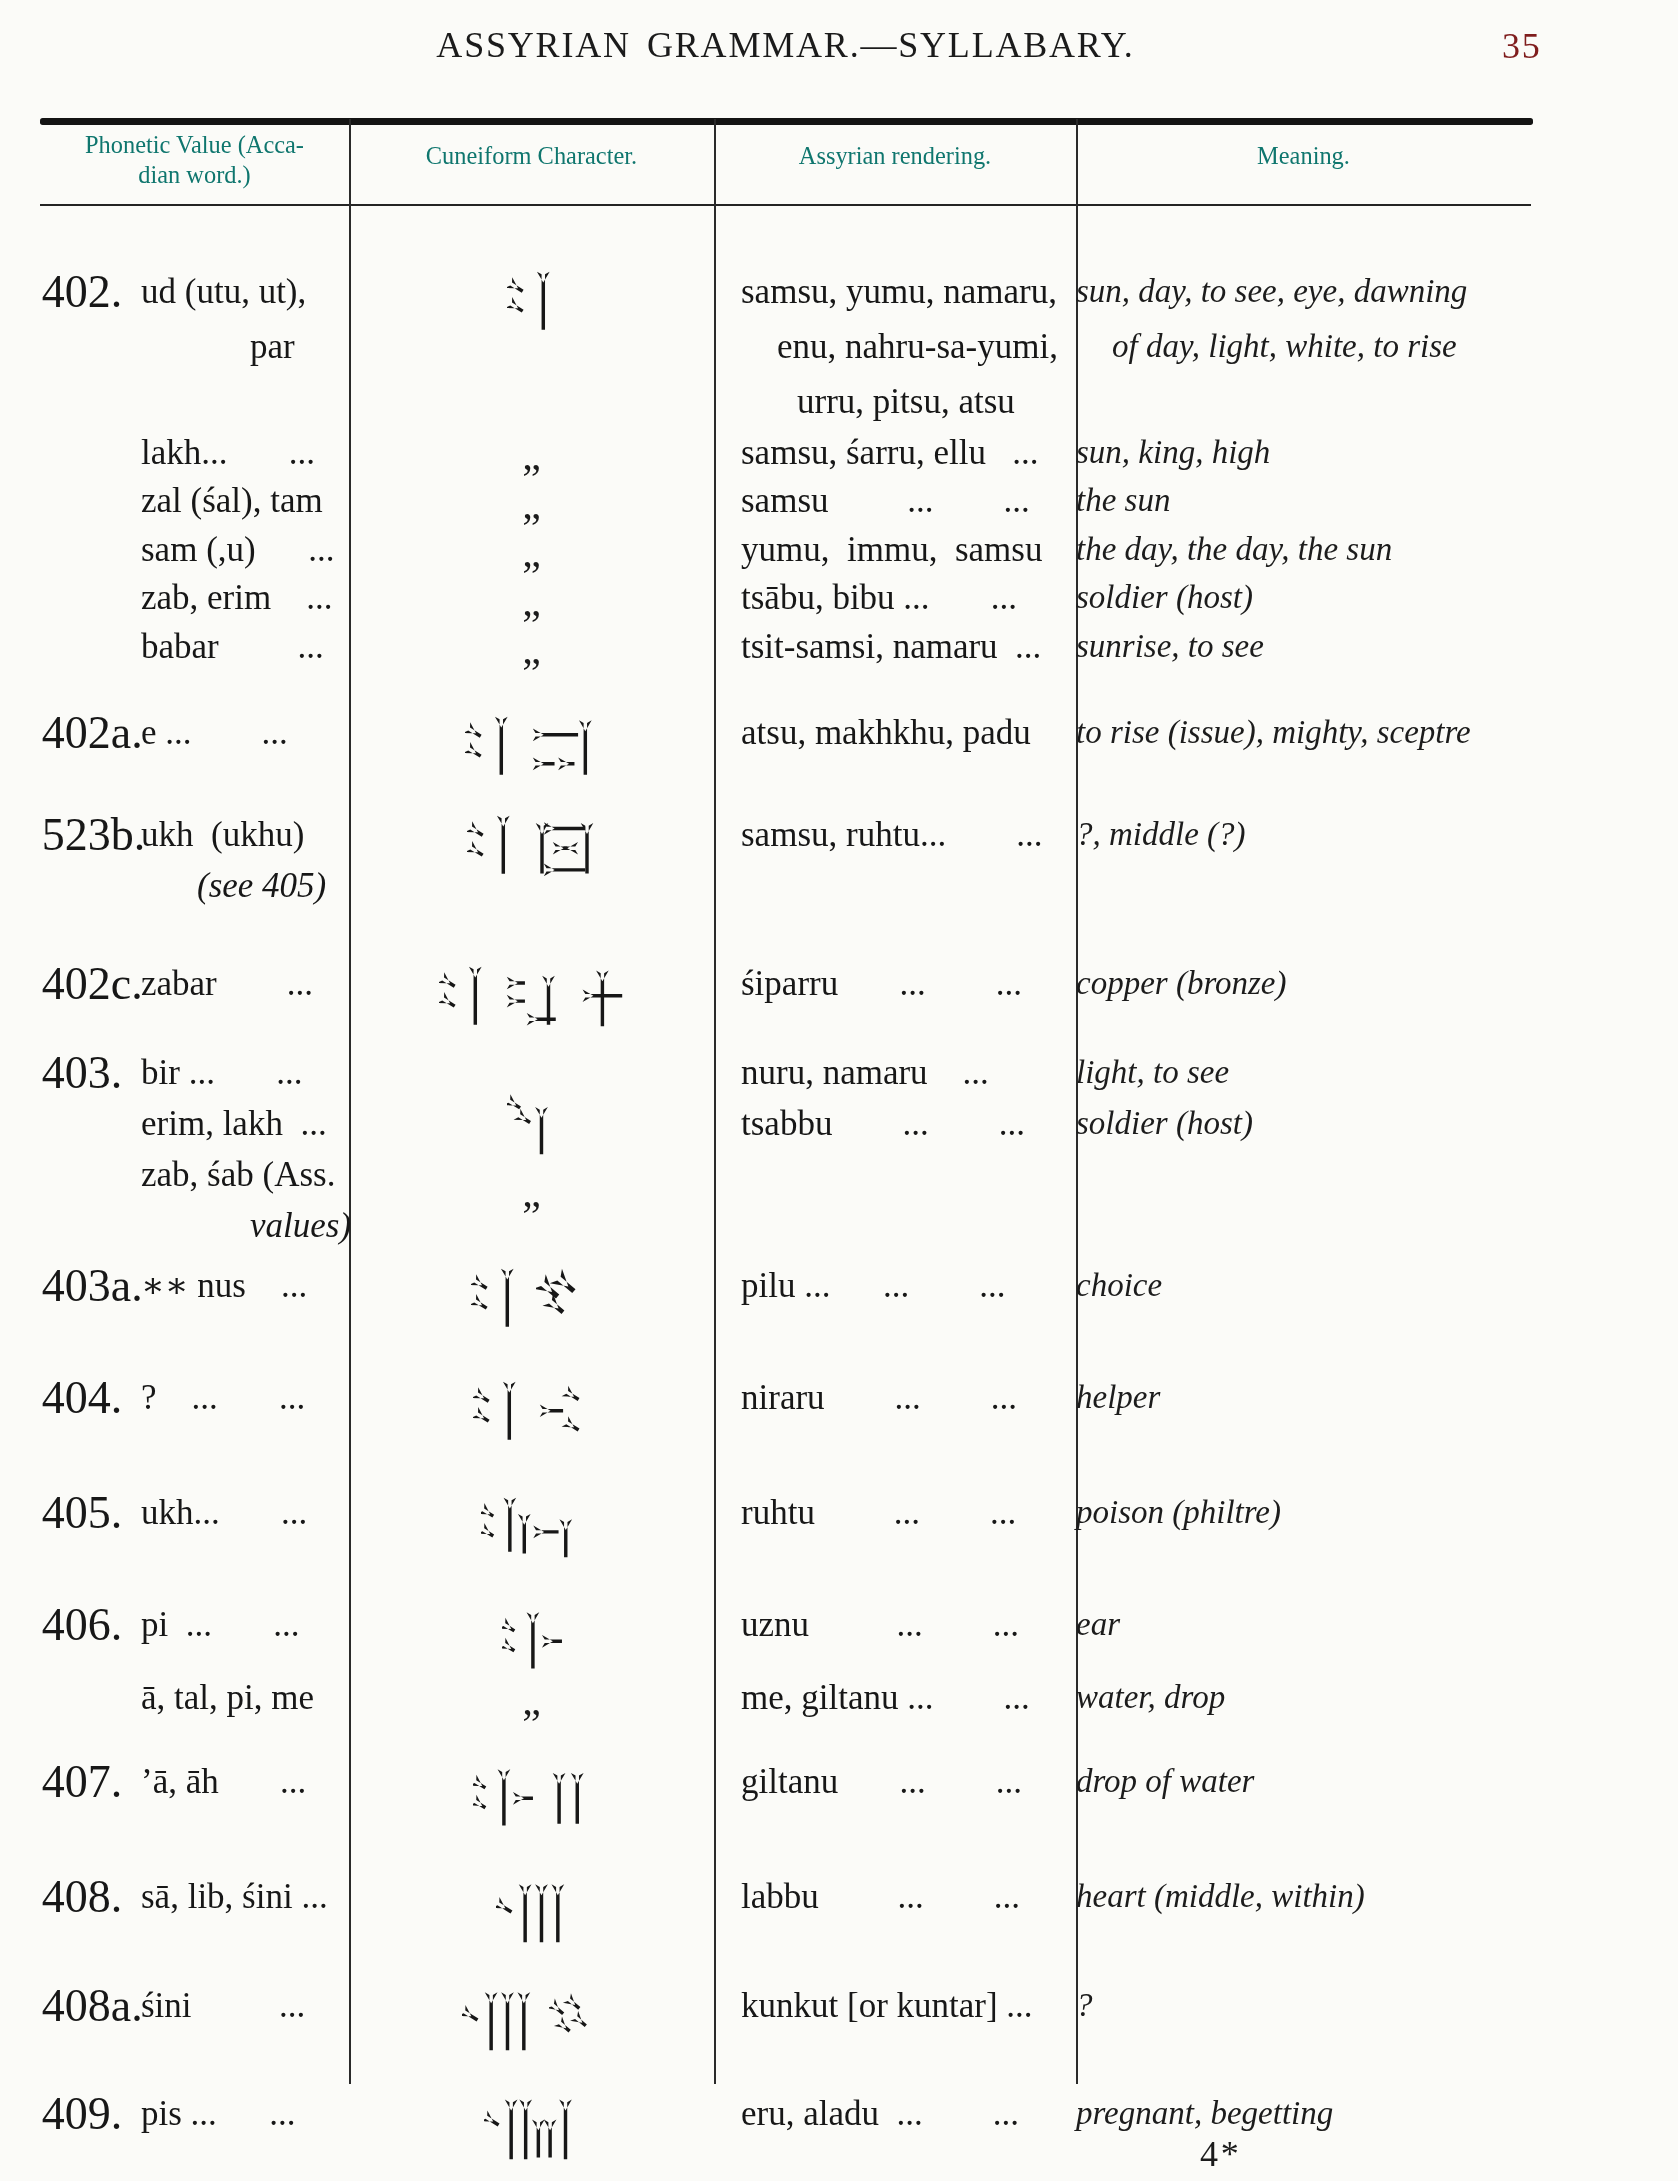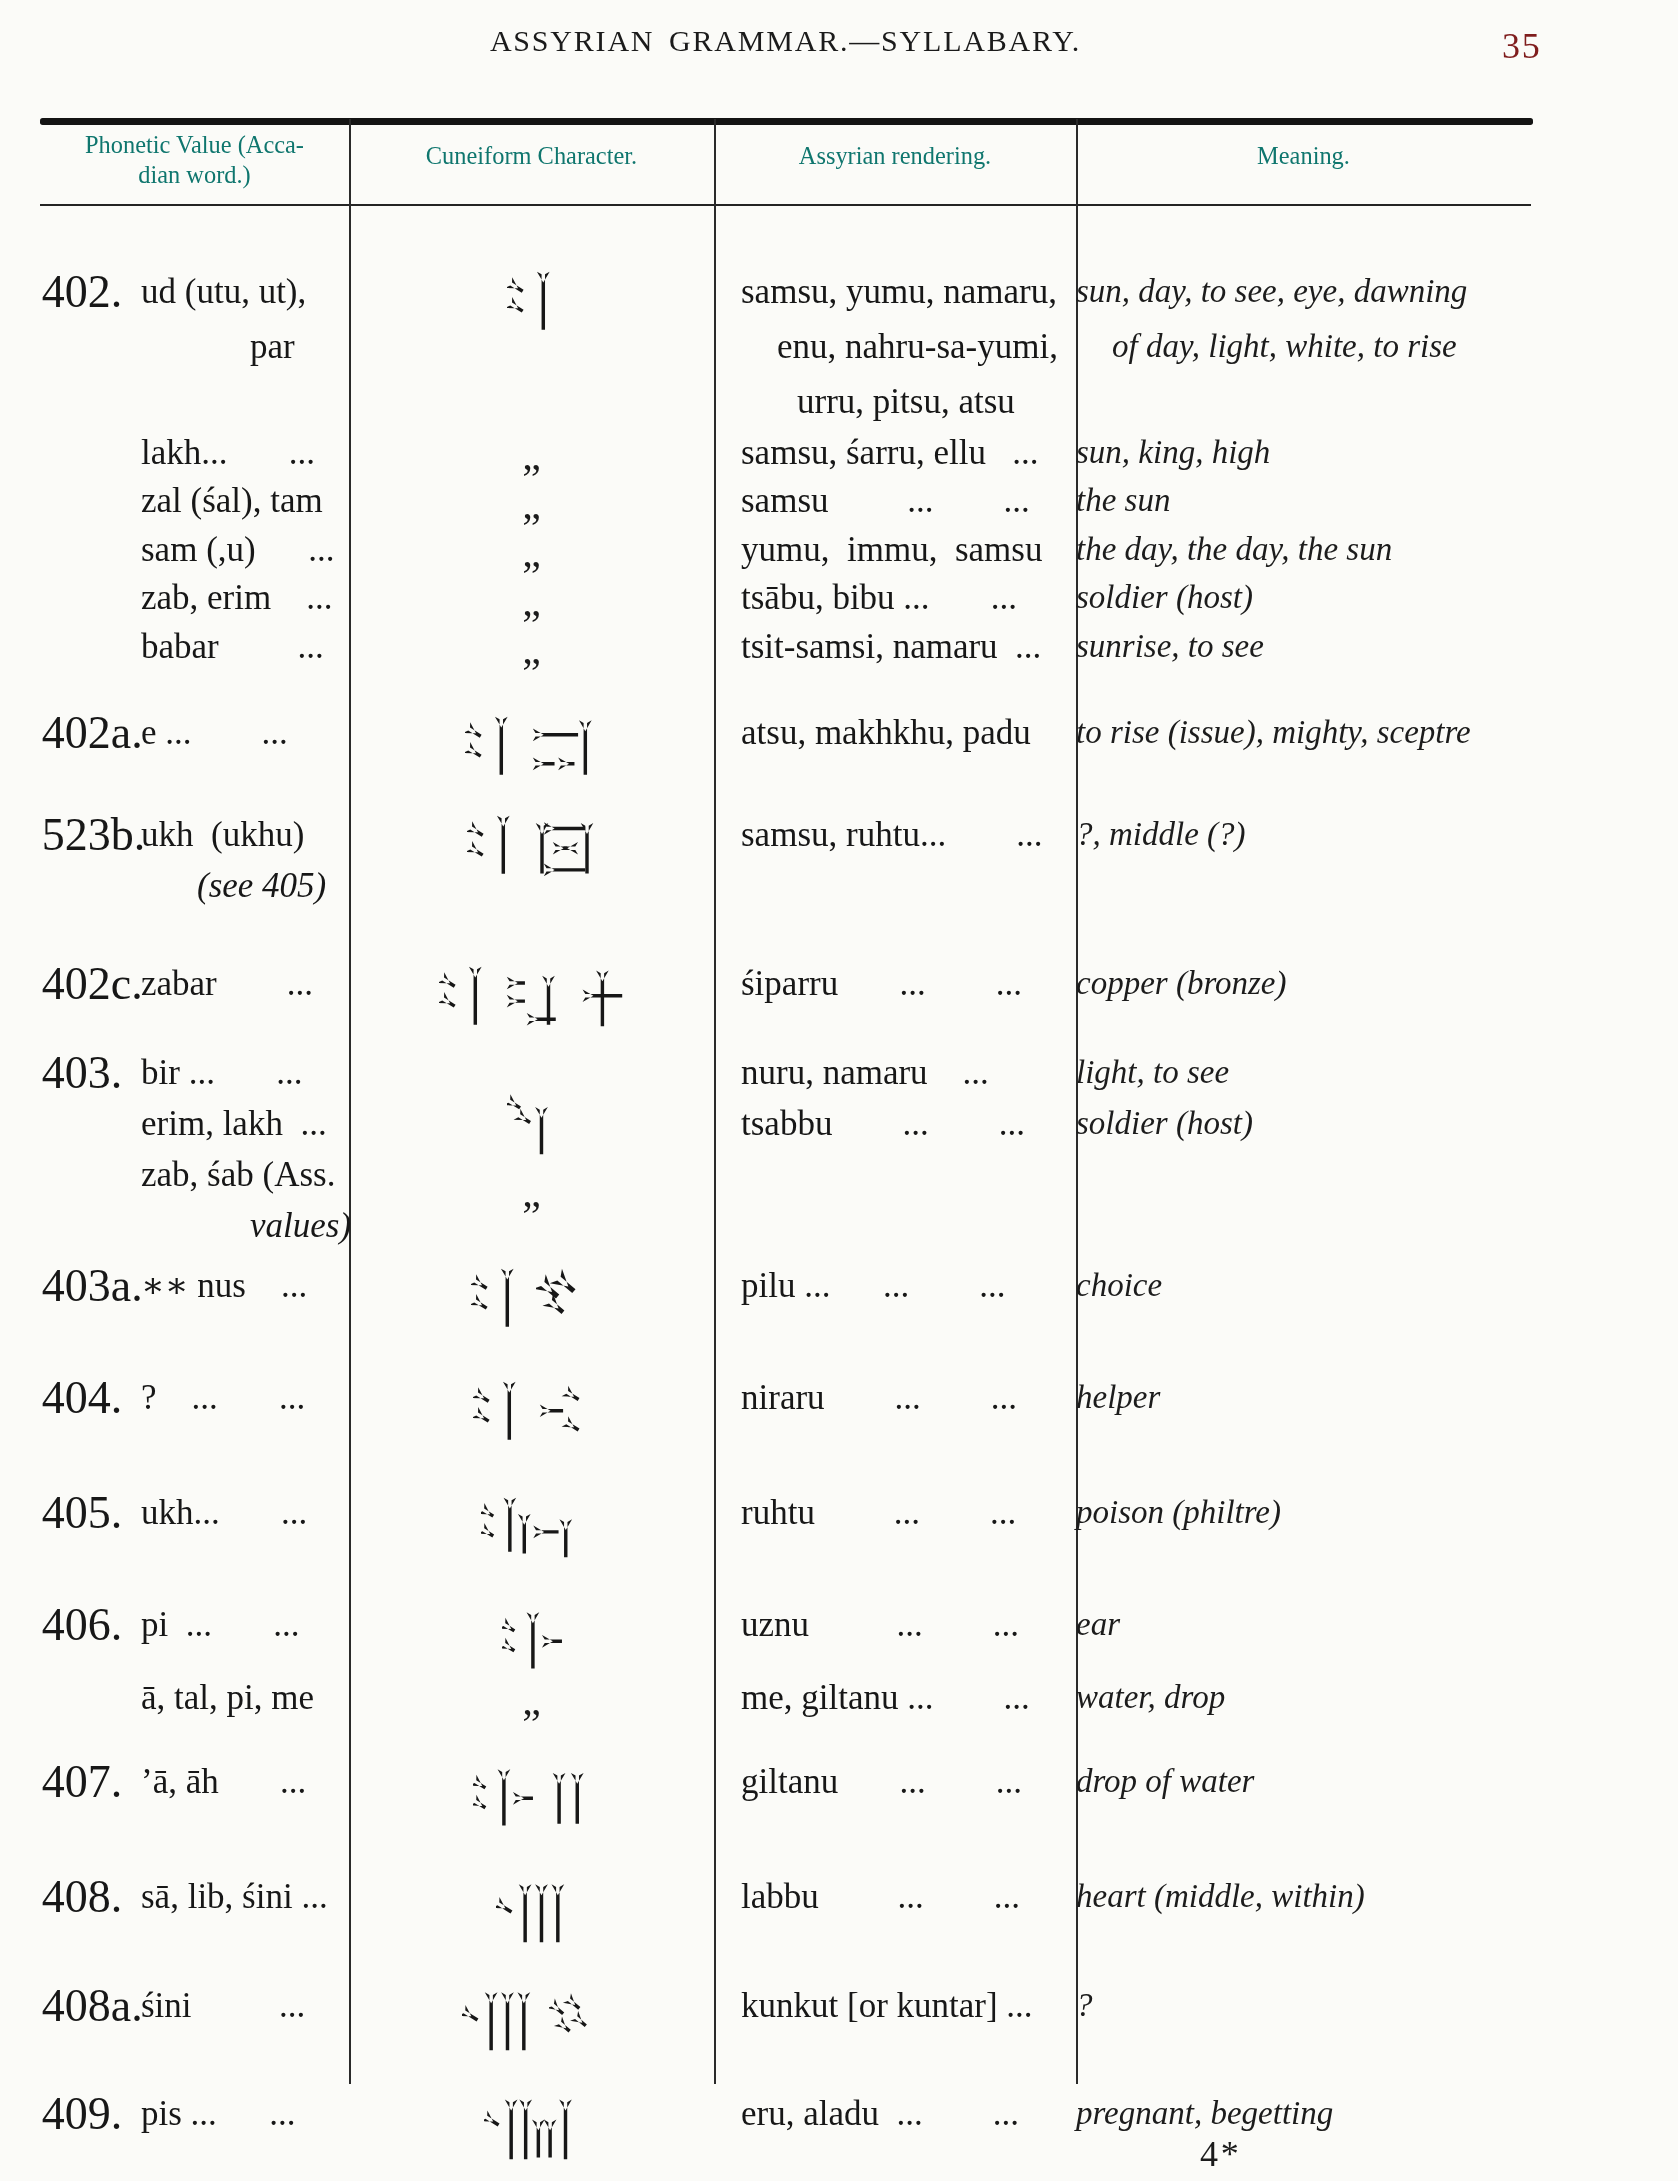--- a/index.html
+++ b/index.html
@@ -8,21 +8,21 @@
     position:relative;
     width:1679px;height:2182px;
     background:#fbfbf8;
     font-family:"Liberation Serif","DejaVu Serif",serif;
     color:#171717;
     overflow:hidden;
   }
   
   #title{
     position:absolute;left:40px;top:23.5px;width:1491px;
-    text-align:center;font-size:30px;letter-spacing:1.8px;word-spacing:5.4px;
+    text-align:center;font-size:36px;letter-spacing:1.8px;word-spacing:5.4px;
     color:#1b1b1b;
   }
   #page-number{
     position:absolute;left:1502px;top:25px;width:109px;
     font-size:36px;letter-spacing:1.8px;color:#7f1d1d;
   }
   
   .rule{position:absolute;background:#141414;}
   #rule-top{left:40px;top:118px;width:1493px;height:7.2px;border-radius:2.7px;}
   #rule-head{left:40px;top:204px;width:1491px;height:1.8px;background:#242424;}

